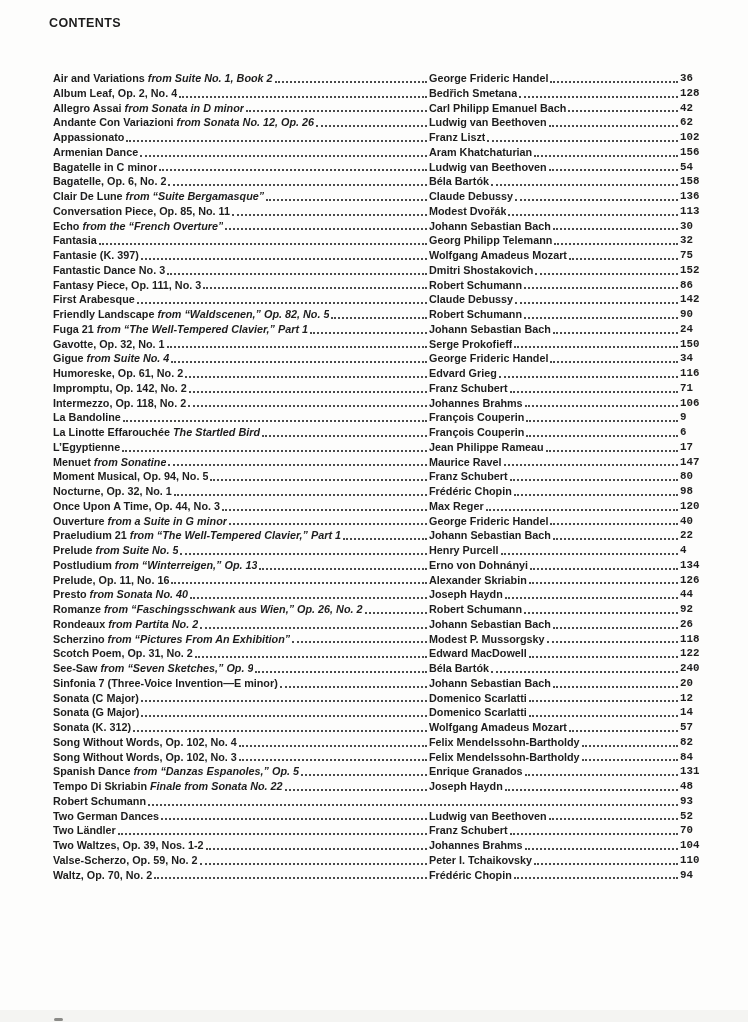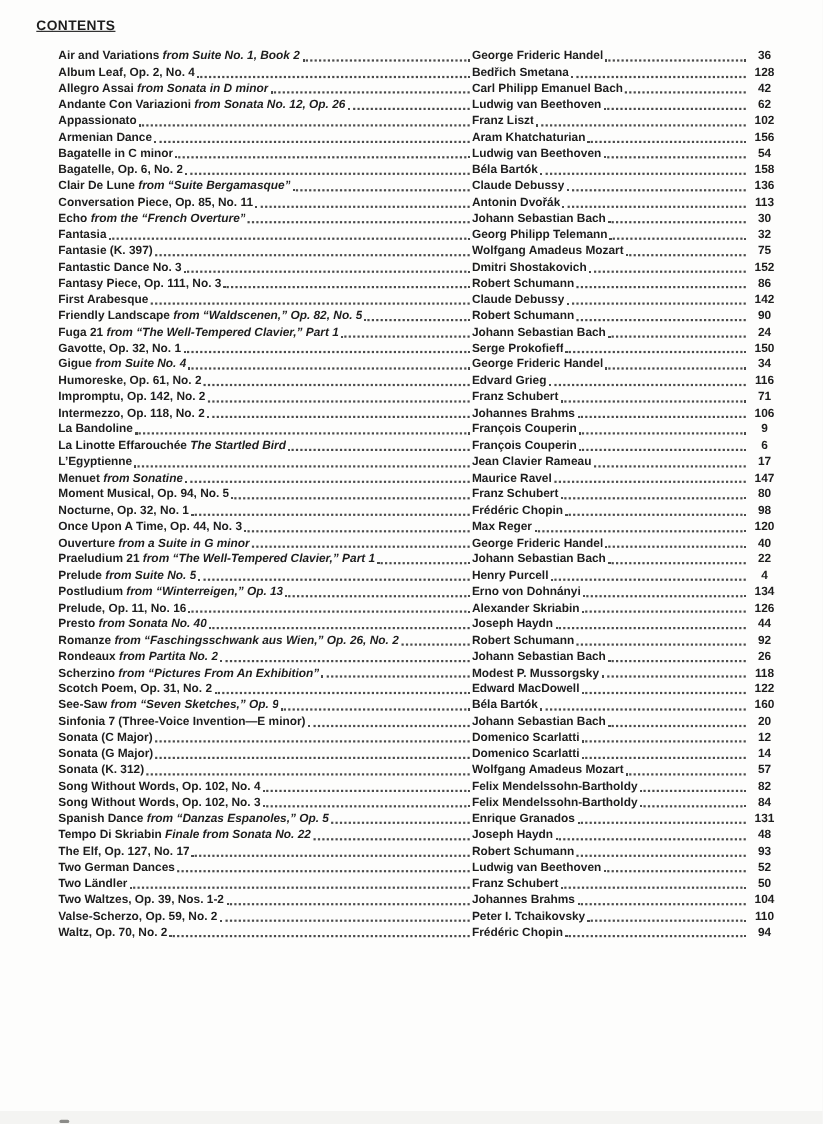--- a/index.html
+++ b/index.html
@@ -11,40 +11,39 @@
   .sheet {
     position: relative;
     width: 748px; height: 1022px;
     background: #fdfdfc;
     overflow: hidden;
     color: #1d1d1d;
     font-weight: bold;
   }
   .heading {
     position: absolute;
-    left: 33px; top: 16px;
+    left: 49px; top: 16px;
     font-size: 12.5px;
     letter-spacing: 0.4px;
-    text-decoration: underline;
   }
   .toc {
     position: absolute;
-    left: 53px; top: 44px;
+    left: 53px; top: 71px;
     width: 657px;
   }
   .row {
     display: flex;
     height: 14.75px;
     font-size: 10.8px;
     line-height: 14.75px;
     white-space: nowrap;
   }
   .left  { flex: 0 0 376px; display: flex; min-width: 0; }
   .mid   { flex: 1 1 auto;  display: flex; min-width: 0; }
-  .pg    { flex: 0 0 30px; text-align: center; }
+  .pg    { flex: 0 0 30px; text-align: left; font-family: Liberation Mono, monospace; }
   .cell-title, .ct { white-space: nowrap; overflow: hidden; }
   .it { font-style: italic; }
   .leader {
     flex: 1 1 6px;
     min-width: 6px;
     height: 0;
     align-self: flex-end;
     margin: 0 2px 3px 2px;
     border-bottom: 2px dotted #4a4a4a;
   }
@@ -175,21 +174,21 @@
         </span>
         <span class="pg">136</span>
   </div>
 
   <div class="row">
     <span class="left">
           <span class="cell-title"><span class="rt">Conversation Piece, Op. 85, No. 11 </span><span class="it"></span></span>
           <span class="leader"></span>
         </span>
         <span class="mid">
-          <span class="ct">Antonin Dvořák</span>
+          <span class="ct">Modest Dvořák</span>
           <span class="leader"></span>
         </span>
         <span class="pg">113</span>
   </div>
 
   <div class="row">
     <span class="left">
           <span class="cell-title"><span class="rt">Echo </span><span class="it">from the “French Overture”</span></span>
           <span class="leader"></span>
         </span>
@@ -367,21 +366,21 @@
         </span>
         <span class="pg">6</span>
   </div>
 
   <div class="row">
     <span class="left">
           <span class="cell-title"><span class="rt">L’Egyptienne</span><span class="it"></span></span>
           <span class="leader"></span>
         </span>
         <span class="mid">
-          <span class="ct">Jean Clavier Rameau</span>
+          <span class="ct">Jean Philippe Rameau</span>
           <span class="leader"></span>
         </span>
         <span class="pg">17</span>
   </div>
 
   <div class="row">
     <span class="left">
           <span class="cell-title"><span class="rt">Menuet </span><span class="it">from Sonatine</span></span>
           <span class="leader"></span>
         </span>
@@ -551,21 +550,21 @@
 
   <div class="row">
     <span class="left">
           <span class="cell-title"><span class="rt">See-Saw </span><span class="it">from “Seven Sketches,” Op. 9</span></span>
           <span class="leader"></span>
         </span>
         <span class="mid">
           <span class="ct">Béla Bartók</span>
           <span class="leader"></span>
         </span>
-        <span class="pg">160</span>
+        <span class="pg">240</span>
   </div>
 
   <div class="row">
     <span class="left">
           <span class="cell-title"><span class="rt">Sinfonia 7 (Three-Voice Invention—E minor)</span><span class="it"></span></span>
           <span class="leader"></span>
         </span>
         <span class="mid">
           <span class="ct">Johann Sebastian Bach</span>
           <span class="leader"></span>
@@ -651,24 +650,20 @@
           <span class="leader"></span>
         </span>
         <span class="mid">
           <span class="ct">Joseph Haydn</span>
           <span class="leader"></span>
         </span>
         <span class="pg">48</span>
   </div>
 
   <div class="row">
-    <span class="left">
-          <span class="cell-title"><span class="rt">The Elf, Op. 127, No. 17</span><span class="it"></span></span>
-          <span class="leader"></span>
-        </span>
         <span class="mid">
           <span class="ct">Robert Schumann</span>
           <span class="leader"></span>
         </span>
         <span class="pg">93</span>
   </div>
 
   <div class="row">
     <span class="left">
           <span class="cell-title"><span class="rt">Two German Dances </span><span class="it"></span></span>
@@ -683,21 +678,21 @@
 
   <div class="row">
     <span class="left">
           <span class="cell-title"><span class="rt">Two Ländler</span><span class="it"></span></span>
           <span class="leader"></span>
         </span>
         <span class="mid">
           <span class="ct">Franz Schubert</span>
           <span class="leader"></span>
         </span>
-        <span class="pg">50</span>
+        <span class="pg">70</span>
   </div>
 
   <div class="row">
     <span class="left">
           <span class="cell-title"><span class="rt">Two Waltzes, Op. 39, Nos. 1-2</span><span class="it"></span></span>
           <span class="leader"></span>
         </span>
         <span class="mid">
           <span class="ct">Johannes Brahms</span>
           <span class="leader"></span>

